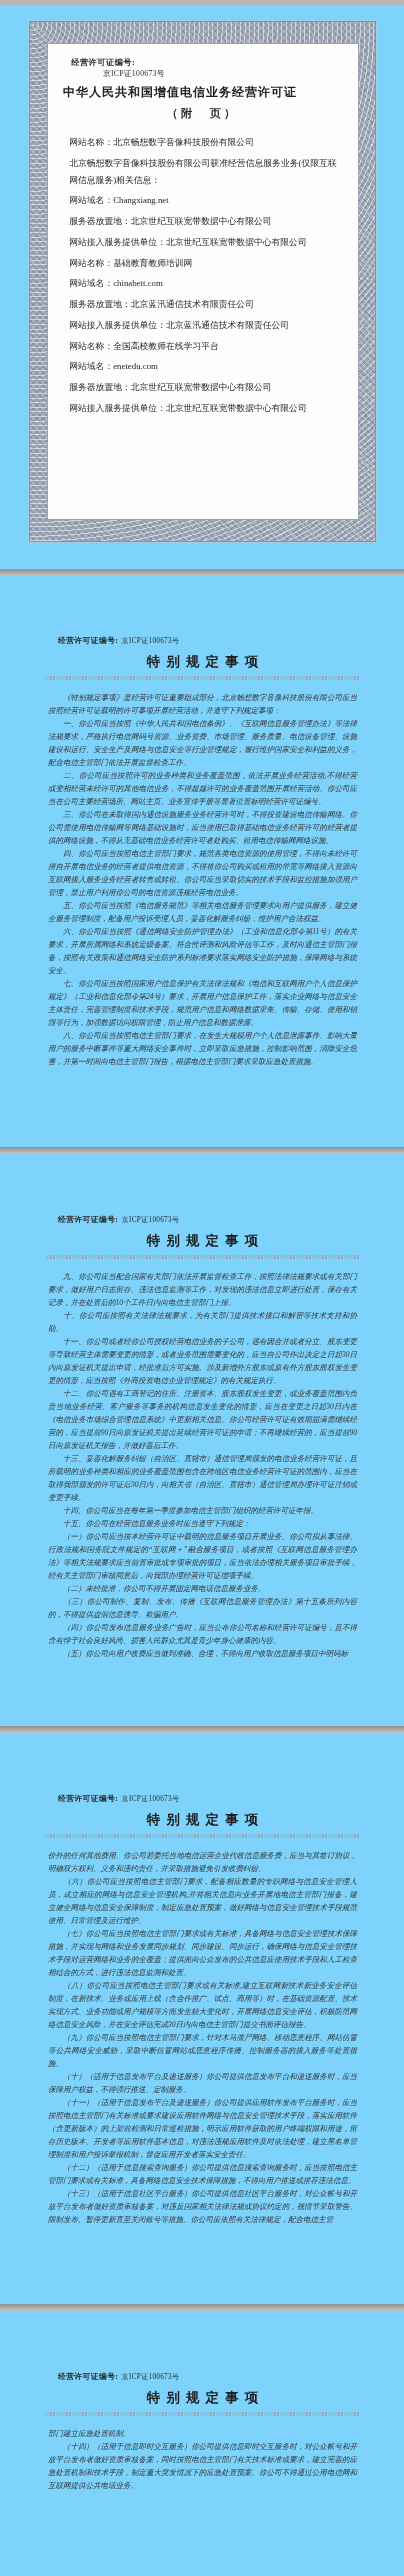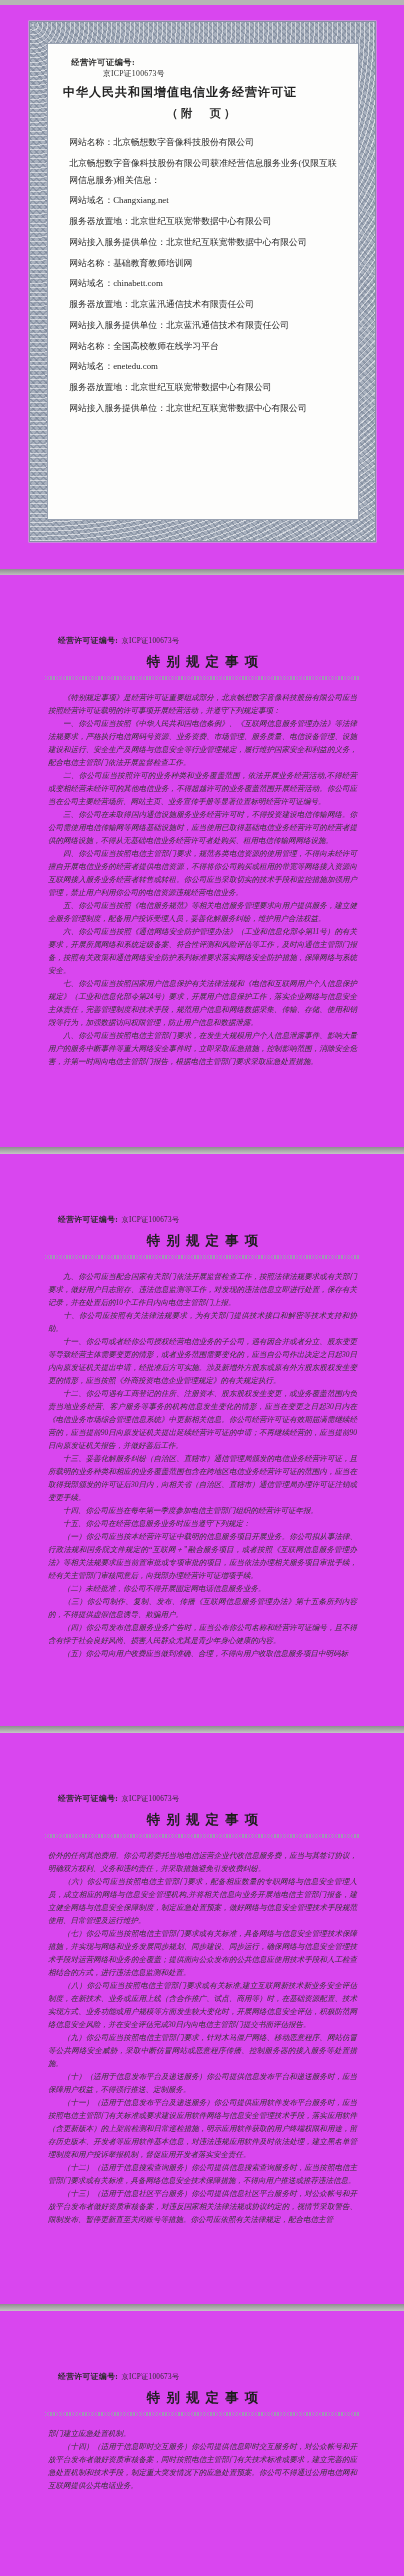--- a/index.html
+++ b/index.html
@@ -2,21 +2,21 @@
 <html style="font-size:8.2px"><head>
 <meta charset="utf-8">
 <style>
   html,body{margin:0;padding:0;}
   body{
     width:405px;height:2873px;position:relative;
     background:#c9c9c9;
     font-family:"Liberation Serif","DejaVu Serif",serif;
     color:#2e2e2e;
   }
-  .page{position:absolute;left:0;width:405px;background:#d946ef;overflow:hidden;}
+  .page{position:absolute;left:0;width:405px;background:#7dd3fc;overflow:hidden;}
   .sep{position:absolute;left:0;width:405px;background:linear-gradient(#8f8f8f,#c4c4c4);}
   #page1{top:5.2px;height:564px;}
   #sep1{top:569px;height:6.7px;}
   #page2{top:575px;height:572px;}
   #sep2{top:1147px;height:6.7px;}
   #page3{top:1154px;height:572px;}
   #sep3{top:1726px;height:6.7px;}
   #page4{top:1733px;height:572px;}
   #sep4{top:2304px;height:6.7px;}
   #page5{top:2311px;height:562px;}

